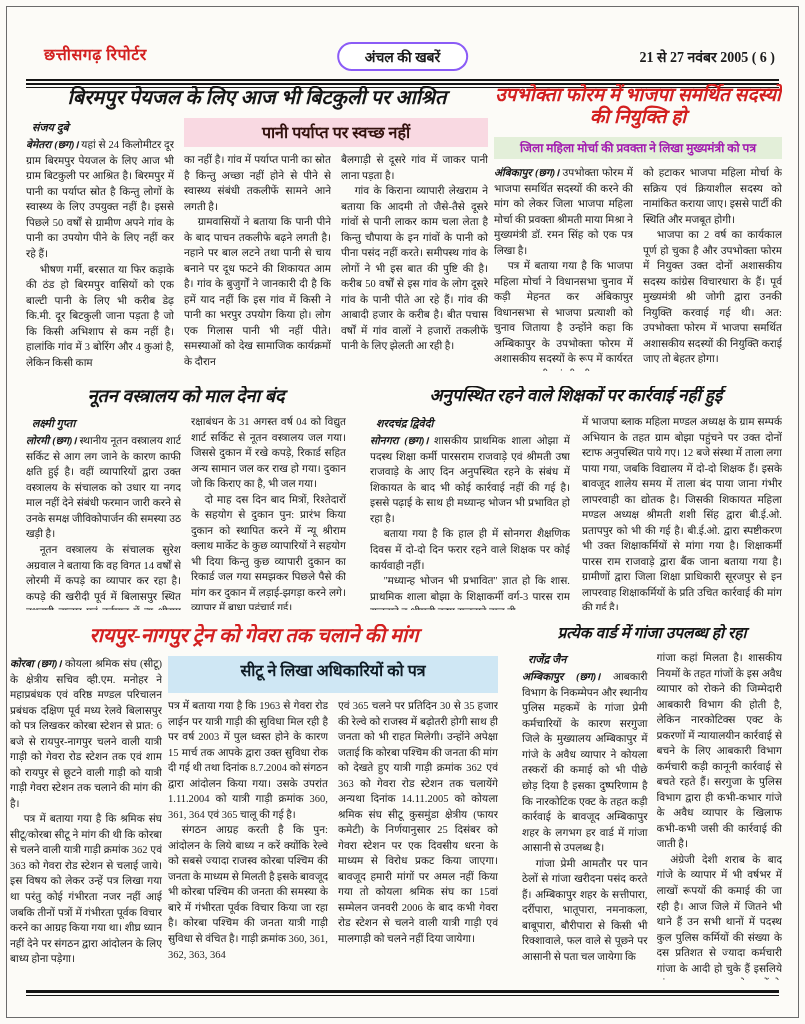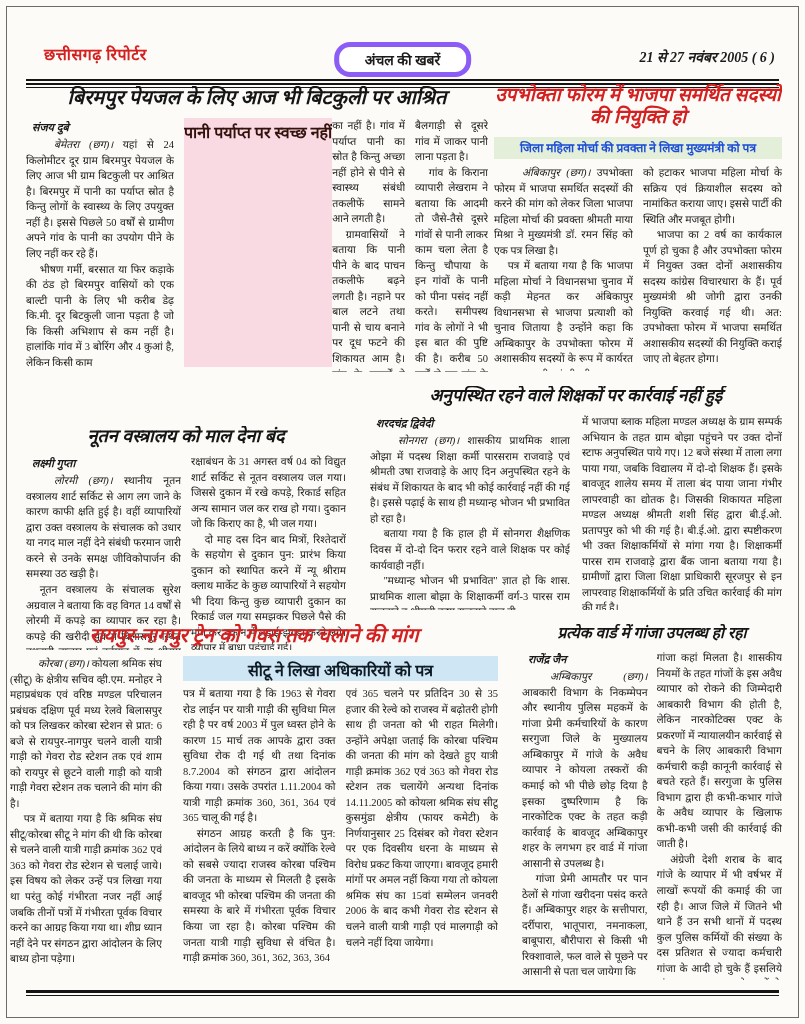--- a/index.html
+++ b/index.html
@@ -9,80 +9,80 @@
     font-family:"Liberation Serif","DejaVu Serif",serif;
     overflow:hidden;
   }
   .frame{position:absolute;inset:6px;border:1px solid #6b6b6b;}
 
   
   .header{position:absolute;left:26px;right:26px;top:40px;height:34px;}
   .masthead{position:absolute;left:18px;top:3px;font-size:16px;font-weight:700;color:var(--accent-red,#d32020);letter-spacing:.5px;}
   .section-pill{
     position:absolute;left:50%;top:2px;transform:translateX(-50%);
-    border:5px solid #8b5cf6;border-radius:16px;background:#fff;
+    border:2px solid #8b5cf6;border-radius:16px;background:#fff;
     padding:3px 26px;font-size:14px;font-weight:700;white-space:nowrap;
   }
-  .issue-date{position:absolute;right:4px;top:7px;font-size:14px;font-weight:700;font-style:italic;}
+  .issue-date{position:absolute;right:4px;top:7px;font-size:14px;font-weight:700;}
   .header-rule{position:absolute;left:26px;right:26px;top:79px;}
   .header-rule .l1{height:2px;background:#151515;margin-bottom:2px;}
   .header-rule .l2{height:2px;background:#151515;margin-bottom:2px;}
   .header-rule .l3{height:1px;background:#151515;}
 
   
   .article{position:absolute;}
   .headline{margin:0;font-weight:700;line-height:1.18;text-align:center;color:#151515;overflow:hidden;font-style:italic;}
   .headline.red{color:var(--accent-red,#d32020);}
   .byline{font-size:11px;font-weight:700;font-style:italic;margin:1px 0 2px 6px;}
-  .dateline{font-weight:400;font-style:italic;margin-left:28px;}
+  .dateline{font-weight:700;font-style:italic;}
   .col{overflow:hidden;text-align:justify;font-size:10.5px;line-height:1.48;}
   .para{margin:0;}
   .paras p{margin:0;text-indent:1.3em;}
   .paras.cont p:first-child{text-indent:0;}
   .subhead{font-weight:700;text-align:center;overflow:hidden;}
   .subhead.pink{background:var(--pink-bg,#f9d9e2);color:#33120e;}
-  .subhead.green{background:var(--green-bg,#e3efd9);color:#1d4ed8;}
+  .subhead.green{background:var(--green-bg,#e3efd9);color:#a21caf;}
   .subhead.blue{background:var(--blue-bg,#cfe7f4);color:#0e1b24;}
 
   
   .art1{left:26px;top:86px;width:462px;height:290px;}
   .art1 .headline{font-size:20px;height:27px;}
   .art1 .body{display:flex;gap:10px;margin-top:5px;height:254px;}
   .art1 .c1{width:148px;flex:none;}
-  .art1 .rightblk{flex:1;display:flex;flex-direction:row;min-width:0;}
+  .art1 .rightblk{flex:1;display:flex;flex-direction:column;min-width:0;}
   .art1 .subhead{font-size:16px;padding:3px 0 4px;margin-bottom:5px;}
   .art1 .rcols{display:flex;gap:10px;flex:1;overflow:hidden;}
   .art1 .rcols .col{flex:1;}
 
   
   .art2{left:494px;top:84px;width:288px;height:292px;}
   .art2 .headline{font-size:19px;height:48px;}
   .art2 .subhead{font-size:12px;padding:2px 0 3px;margin:5px 0 6px;}
   .art2 .cols{display:flex;gap:10px;height:206px;}
   .art2 .col{flex:1;}
 
   
   .art3{left:26px;top:386px;width:320px;height:228px;}
-  .art3 .headline{font-size:18px;height:24px;margin-top:40px;}
+  .art3 .headline{font-size:18px;height:24px;}
   .art3 .cols{display:flex;gap:10px;margin-top:4px;height:196px;}
   .art3 .col{flex:1;}
 
   
   .art4{left:370px;top:386px;width:412px;height:228px;}
   .art4 .headline{font-size:17px;height:24px;}
   .art4 .cols{display:flex;gap:12px;margin-top:4px;height:196px;}
   .art4 .col{flex:1;}
 
   
   .art5{left:10px;top:624px;width:488px;height:360px;}
   .art5 .headline{font-size:20px;height:27px;}
-  .art5 .body{display:flex;gap:21px;margin-top:5px;height:324px;}
+  .art5 .body{display:flex;gap:6px;margin-top:5px;height:324px;}
   .art5 .c1{width:152px;flex:none;}
   .art5 .rightblk{flex:1;display:flex;flex-direction:column;min-width:0;}
-  .art5 .subhead{font-size:16px;padding:3px 0 0;margin-bottom:5px;}
+  .art5 .subhead{font-size:16px;padding:3px 0 12px;margin-bottom:5px;}
   .art5 .rcols{display:flex;gap:10px;flex:1;overflow:hidden;}
   .art5 .rcols .col{flex:1;}
 
   
   .art6{left:522px;top:624px;width:260px;height:360px;}
   .art6 .headline{font-size:15.5px;height:22px;}
   .art6 .cols{display:flex;gap:9px;margin-top:4px;height:330px;}
   .art6 .col{flex:1;}
 
   

